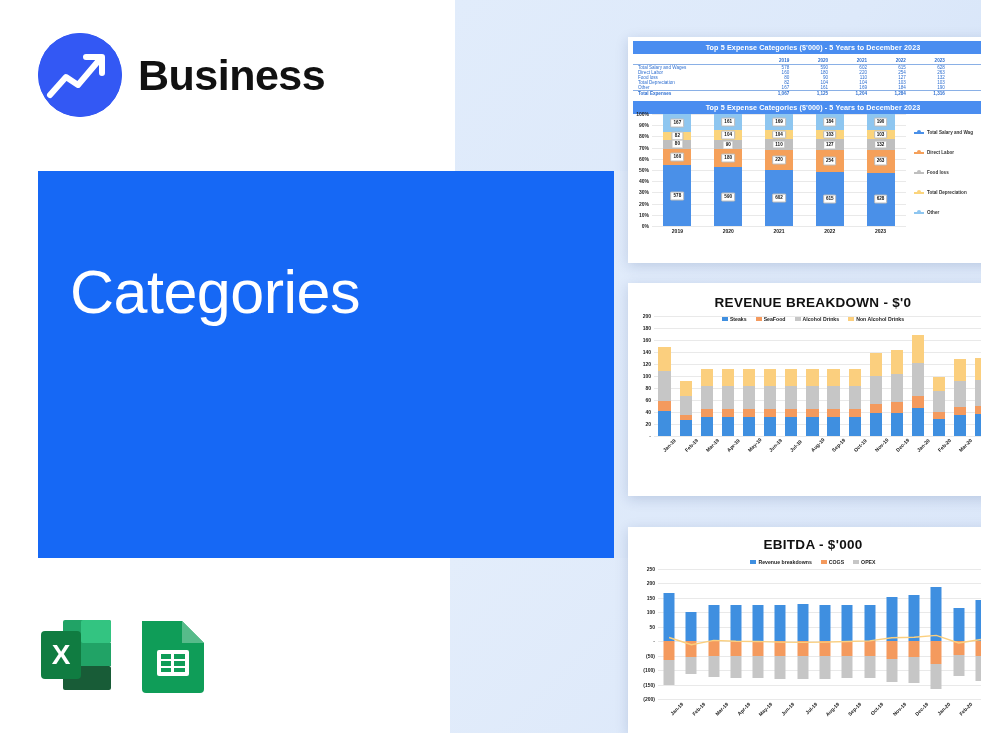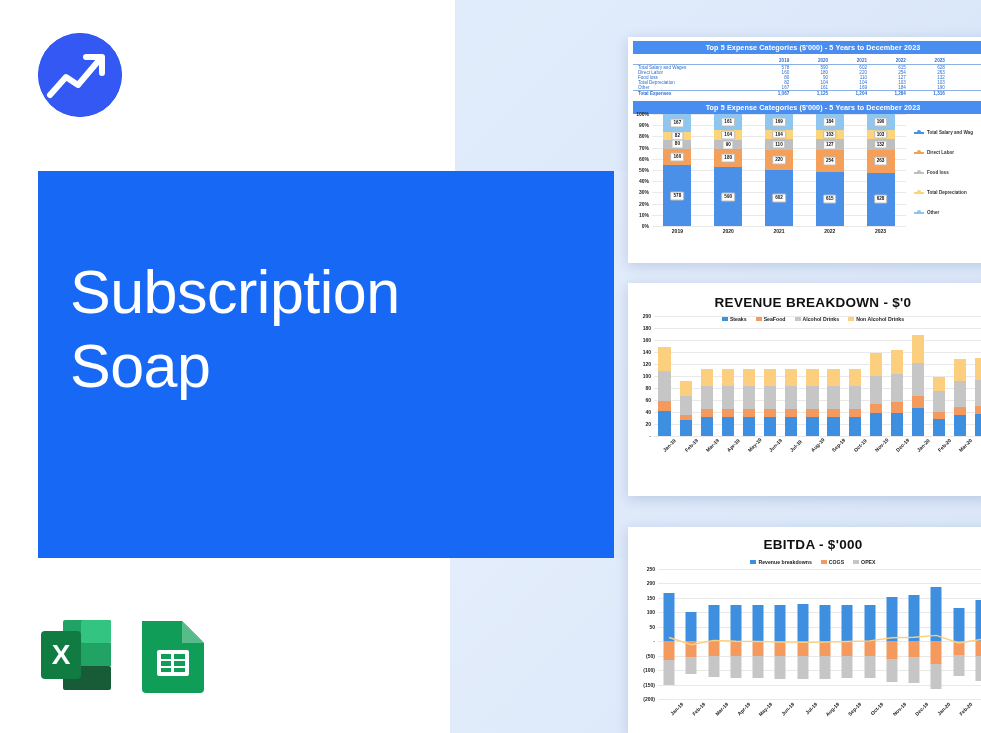--- a/index.html
+++ b/index.html
@@ -113,26 +113,26 @@
 
 <div class="logo-wrap">
   <div class="logo-mark">
     <svg viewBox="0 0 84 84" width="84" height="84">
       <circle cx="42" cy="42" r="42" fill="#3358f4"></circle>
       <polyline points="12,62 28,44 40,52 62,26" fill="none" stroke="#ffffff" stroke-width="6" stroke-linecap="round" stroke-linejoin="round"></polyline>
       <polyline points="48,24 64,24 64,40" fill="none" stroke="#ffffff" stroke-width="6" stroke-linecap="round" stroke-linejoin="round"></polyline>
     </svg>
   </div>
   <div class="logo-words">
+    <div class="logo-line1">Business</div>
   </div>
 </div>
 
 <div class="hero">
-  <div>Subscription</div>
-  <div>Soap</div>
+  <div>Categories</div>
 </div>
 
 <div class="badges">
   <div class="xls-icon">
     <svg viewBox="0 0 76 76" width="76" height="76">
       <rect x="25" y="3" width="48" height="23" rx="2" fill="#21a366"></rect>
       <rect x="25" y="26" width="48" height="23" fill="#107c41"></rect>
       <rect x="25" y="49" width="48" height="24" rx="2" fill="#185c37"></rect>
       <rect x="43" y="3" width="30" height="23" rx="2" fill="#33c481"></rect>
       <rect x="43" y="26" width="30" height="23" fill="#21a366"></rect>

